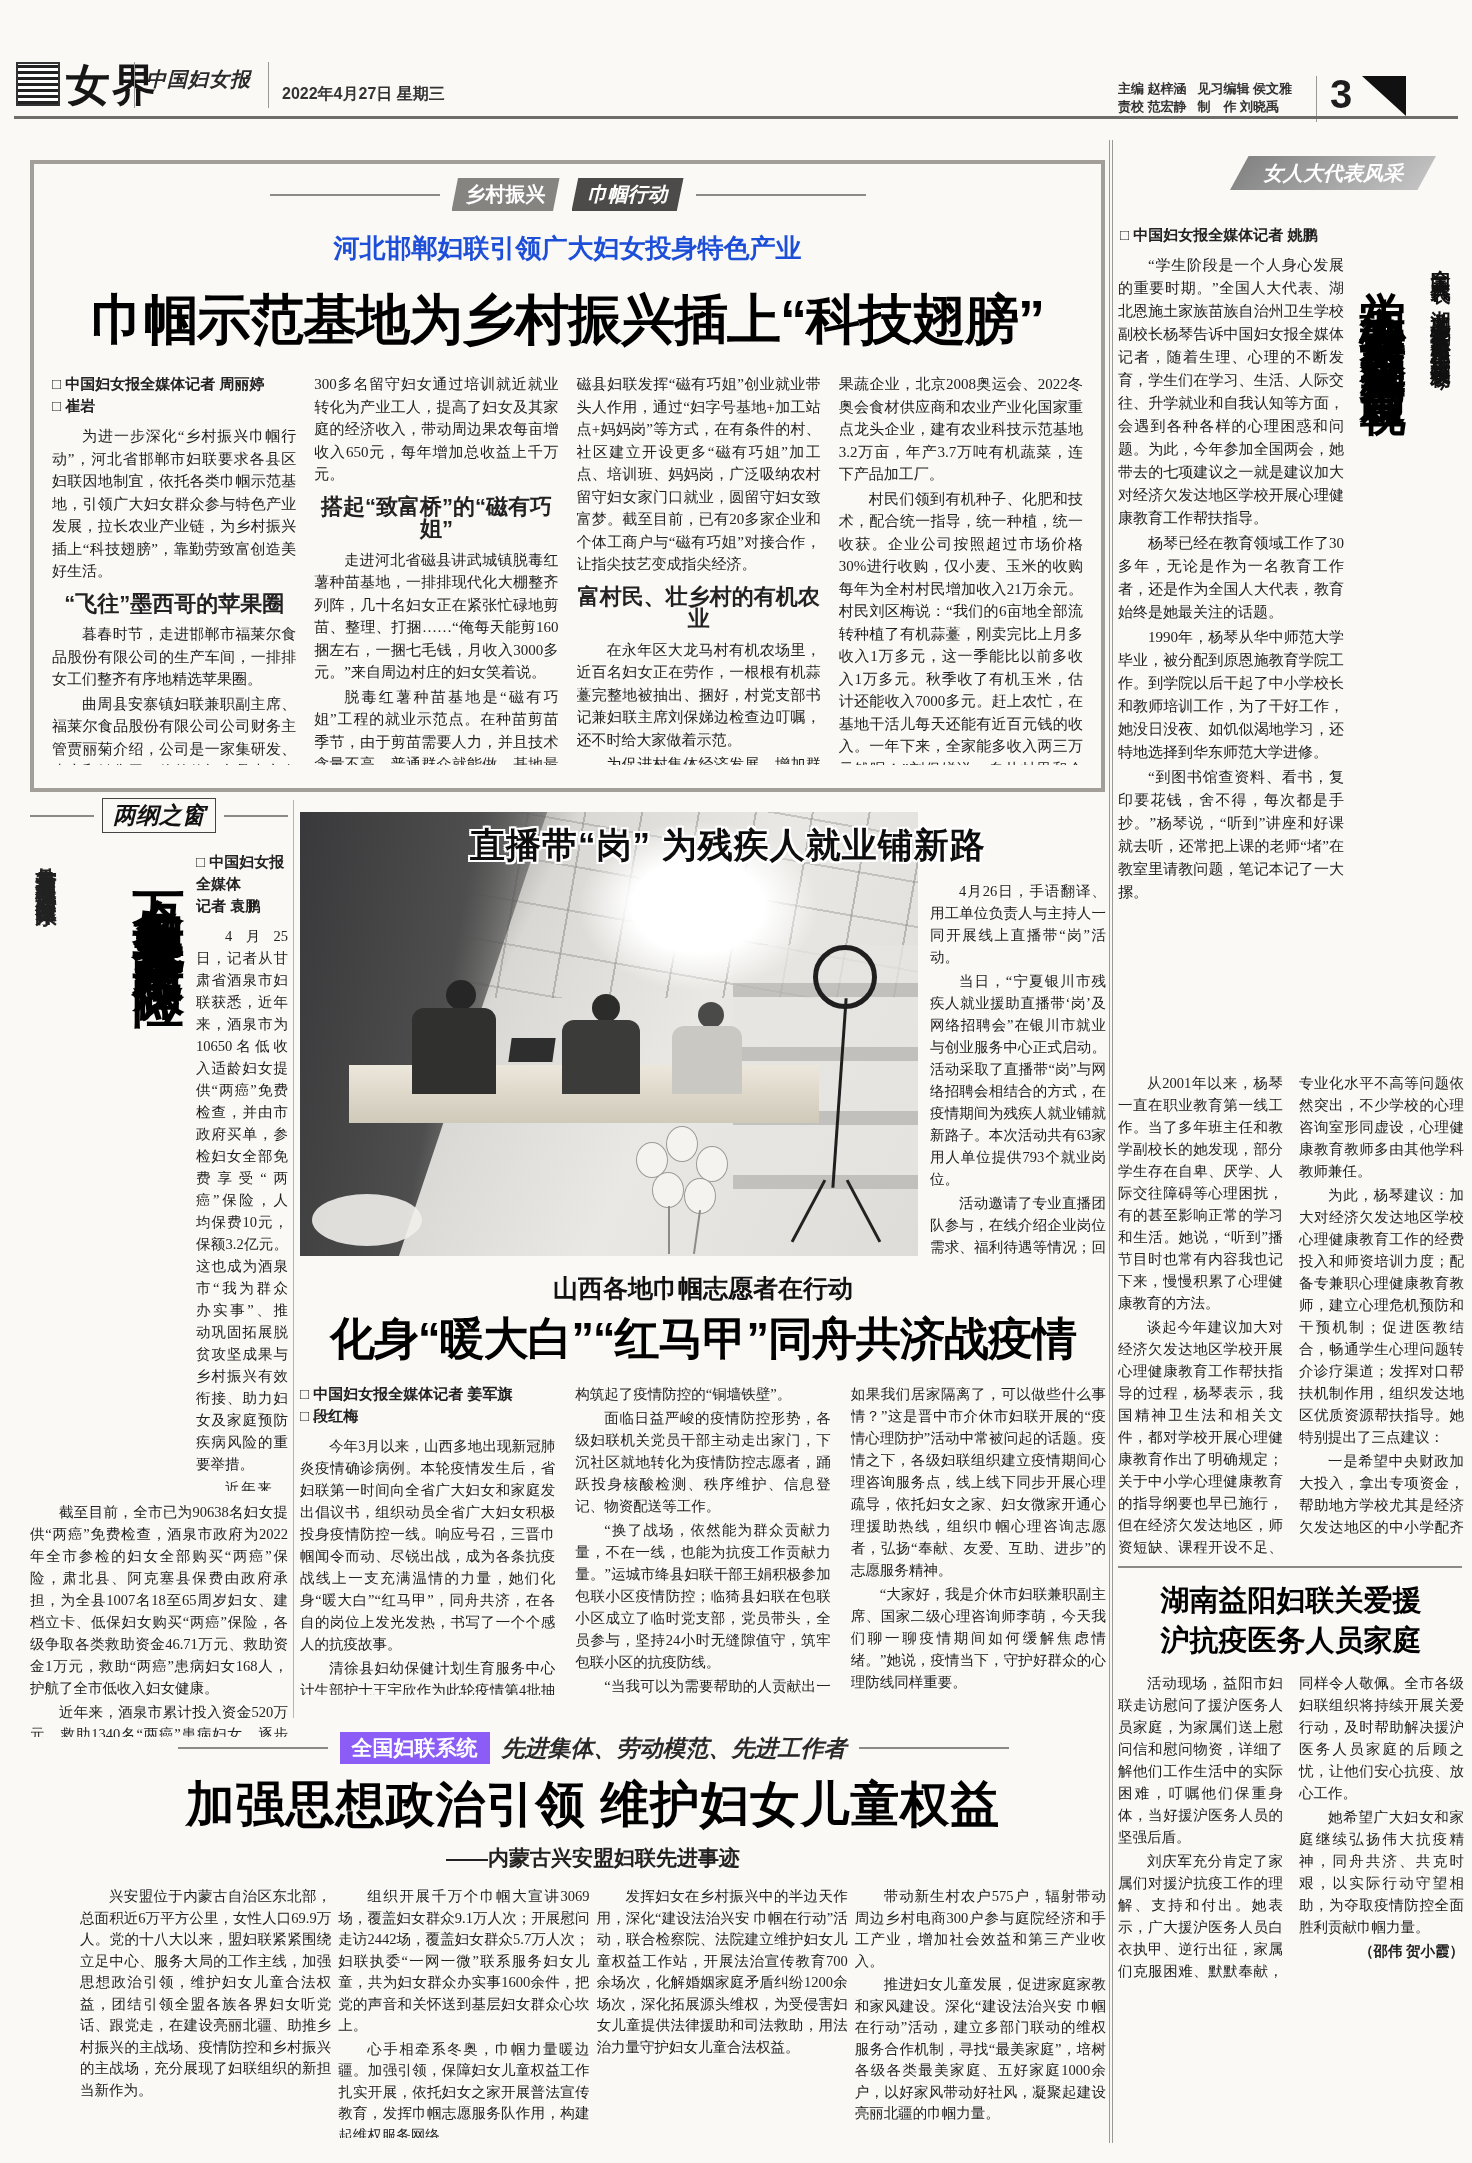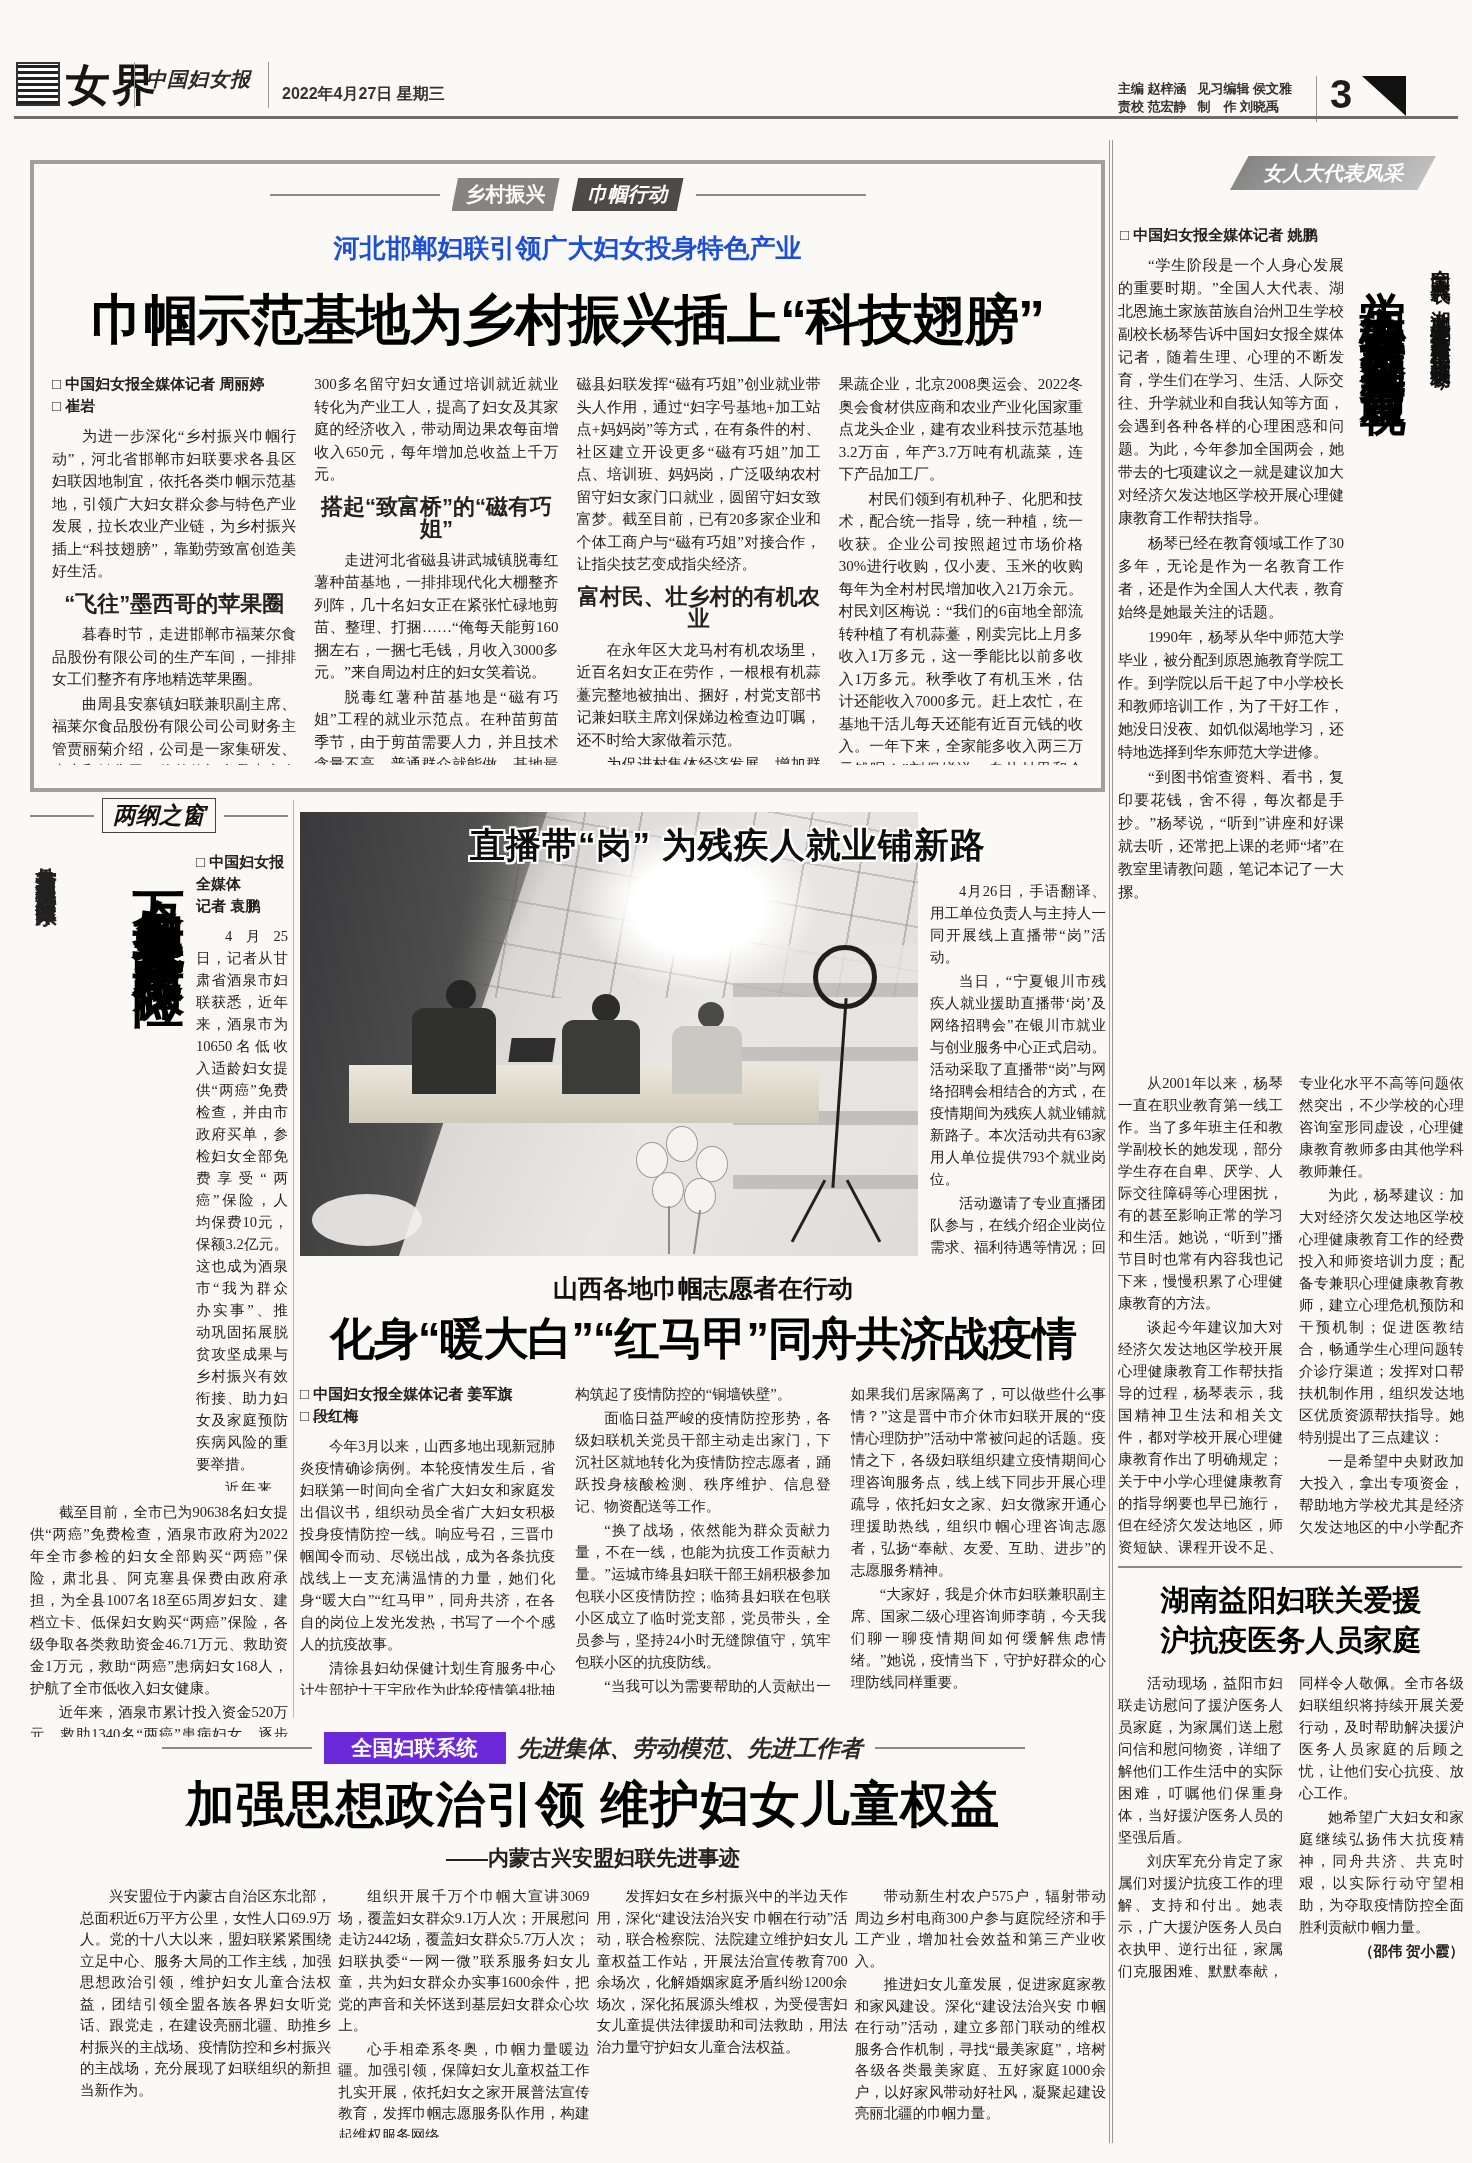--- a/index.html
+++ b/index.html
@@ -102,21 +102,21 @@
   #shanxi{left:300px;top:1272px;width:806px;height:448px;}
   #shanxi-kicker{text-align:center;font-size:25px;font-weight:bold;color:#111;}
   #shanxi-headline{text-align:center;font-size:45px;font-weight:900;color:#000;margin-top:4px;letter-spacing:-1px;}
   #shanxi-cols{display:flex;gap:20px;margin-top:14px;height:312px;overflow:hidden;}
   .scol{flex:1 1 0;font-size:14.5px;line-height:22px;overflow:hidden;}
 
   
   #fed{left:80px;top:1732px;width:1026px;height:424px;}
   #fed-badges{display:flex;align-items:center;justify-content:center;gap:12px;}
   #fed-badges .line{height:2px;background:#8c8a86;flex:0 0 150px;}
-  #fed-badge{background:#6d28d9;color:#fff;font-size:21px;font-weight:bold;padding:2px 28px;}
+  #fed-badge{background:#8b5cf6;color:#fff;font-size:21px;font-weight:bold;padding:2px 12px;}
   #fed-badge-suffix{font-size:23px;font-weight:900;font-style:italic;color:#2a2a2a;}
   #fed-headline{text-align:center;font-size:49px;font-weight:900;color:#000;margin-top:8px;letter-spacing:1px;}
   #fed-subtitle{text-align:center;font-size:21px;font-weight:bold;margin-top:6px;}
   #fed-cols{display:flex;gap:7px;margin-top:14px;height:252px;overflow:hidden;}
   .fcol{flex:1 1 0;font-size:14.5px;line-height:21.5px;overflow:hidden;}
 </style>
 </head>
 <body>
 
 <div id="page">

